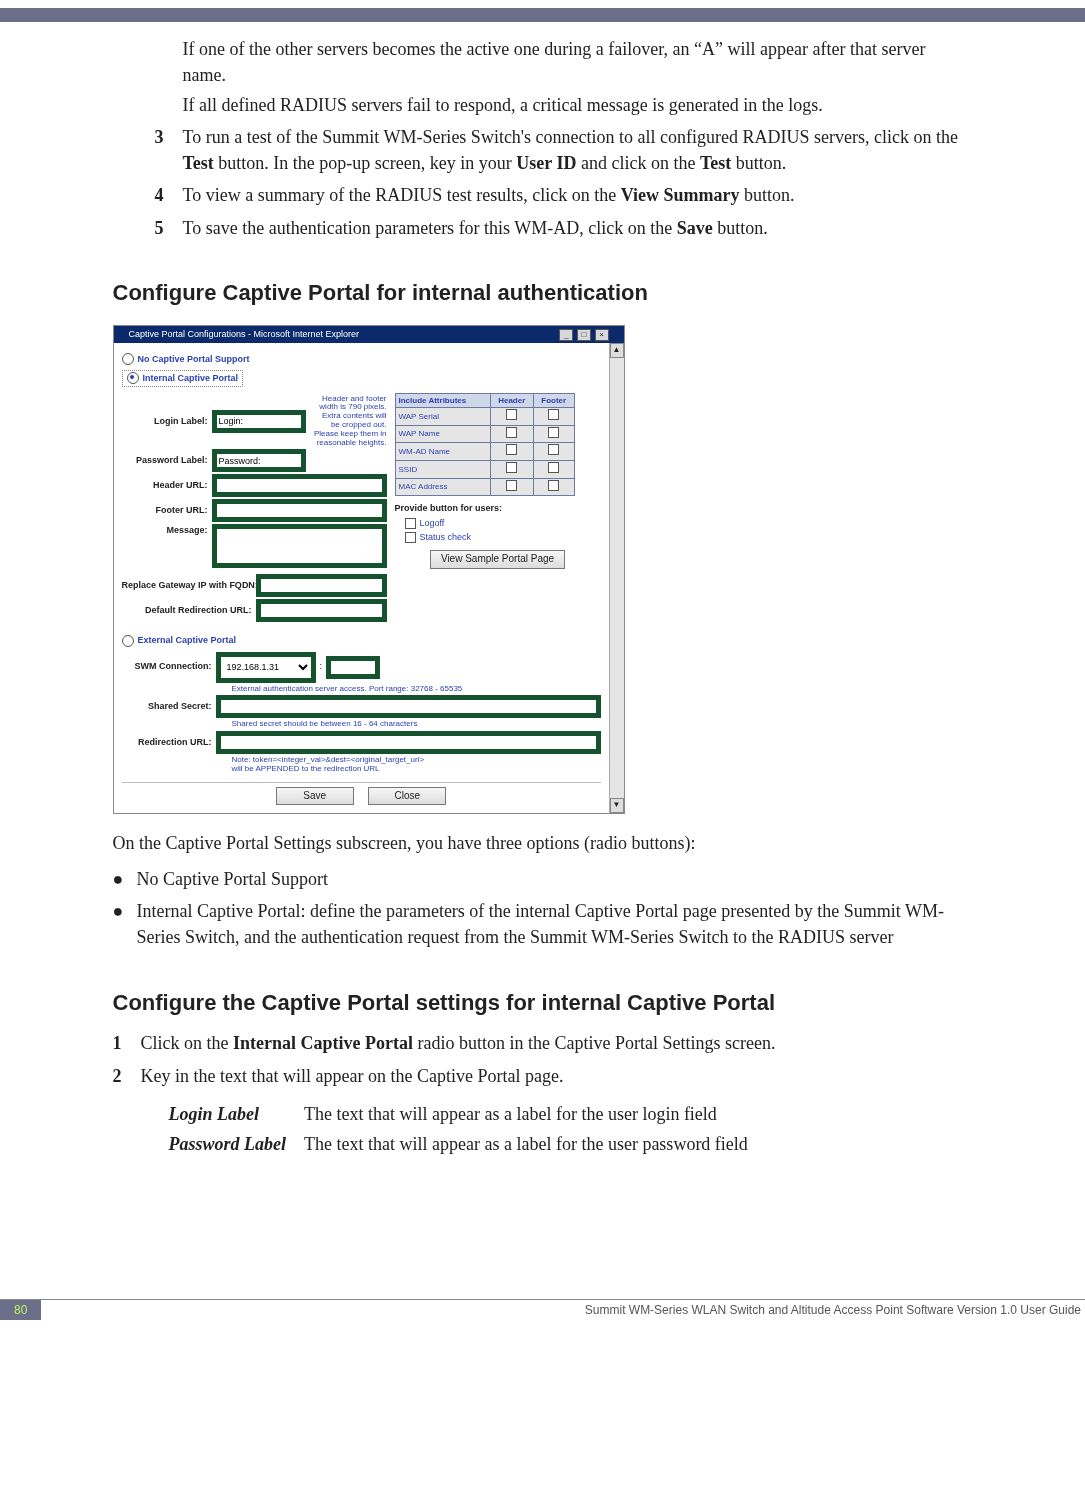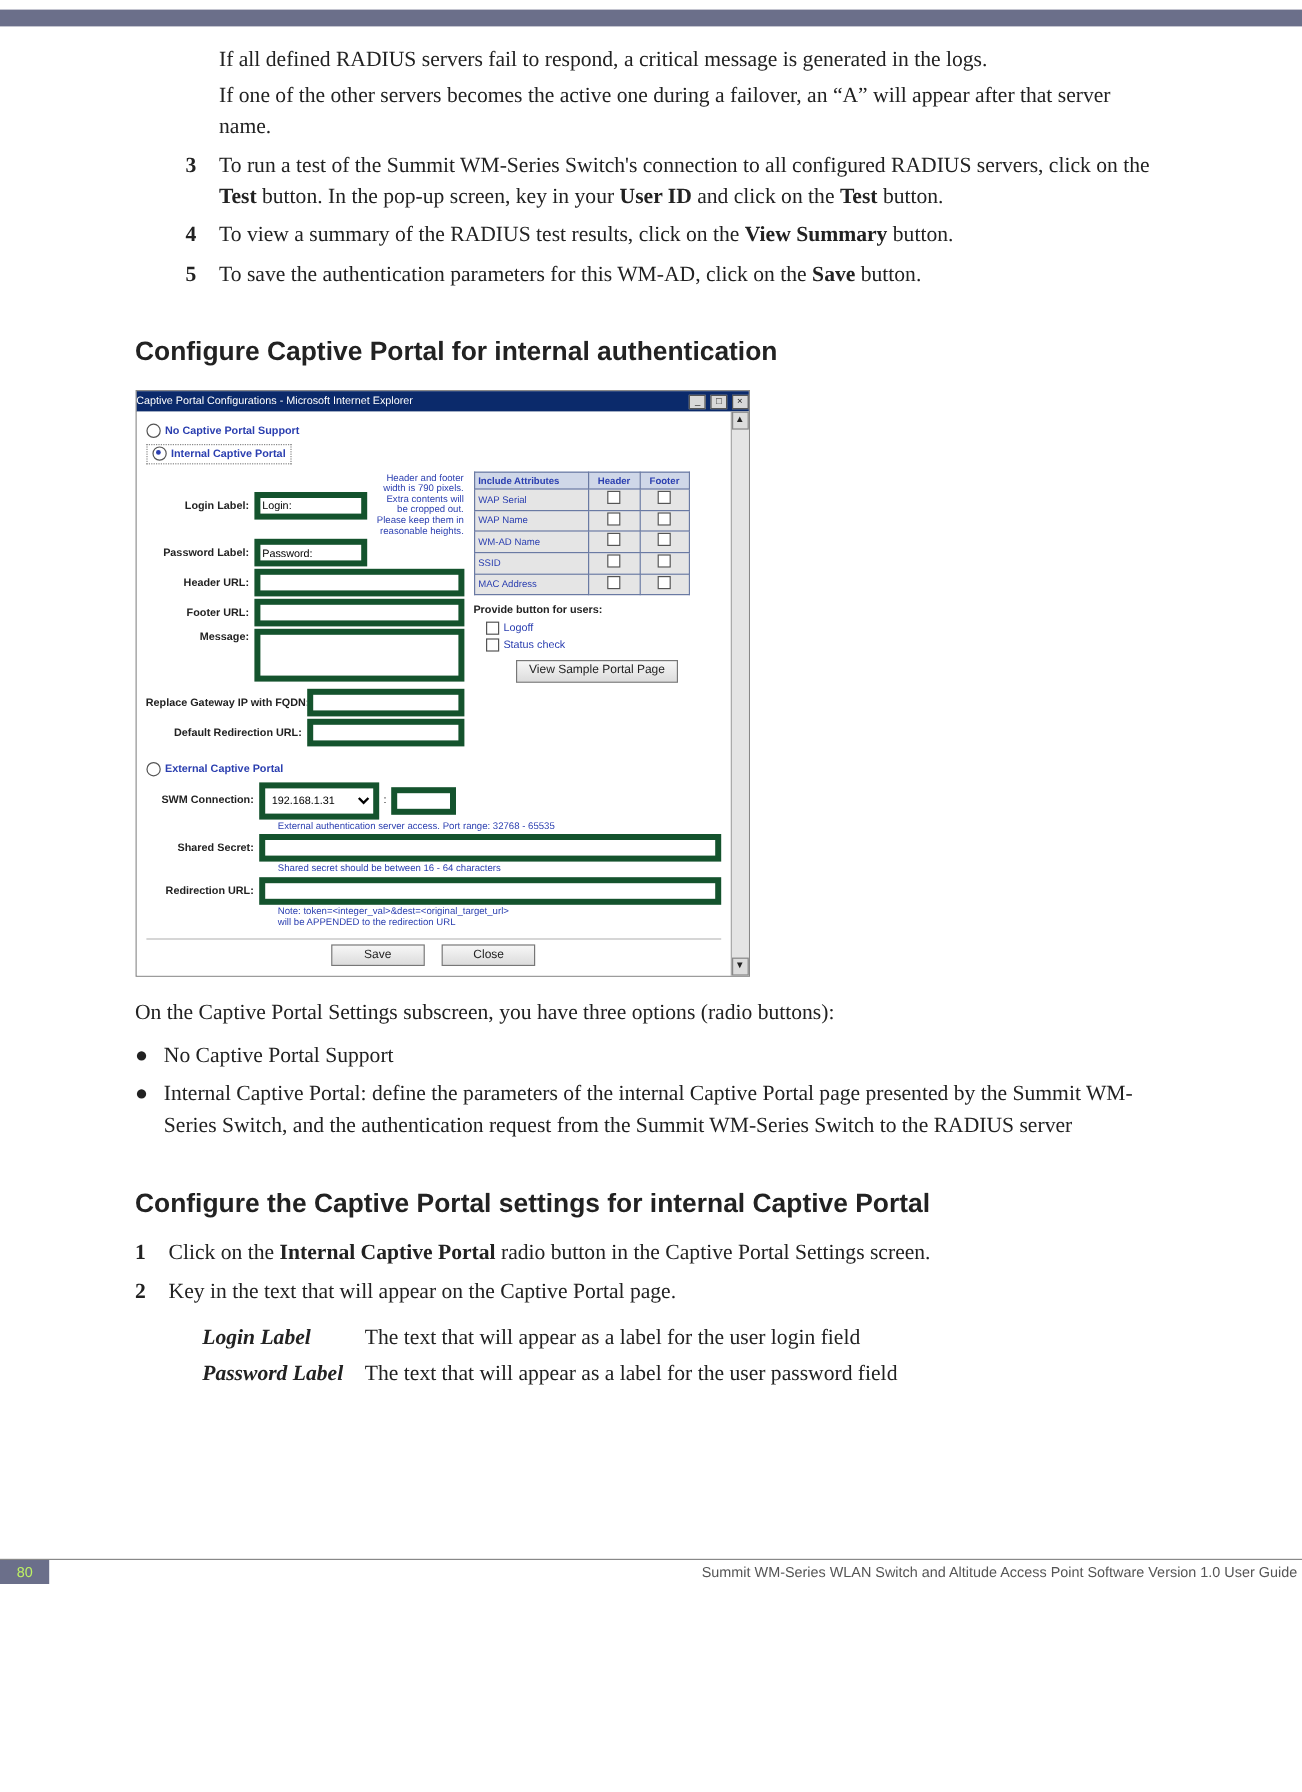--- a/index.html
+++ b/index.html
@@ -89,21 +89,21 @@
     width: 510px;
     margin: 16px 0 16px 0;
     border: 1px solid #888;
     font-family: Tahoma, Arial, sans-serif;
     font-size: 9px;
     background: #e9e9e9;
   }
   .shot .titlebar {
     background: #0b2a6b;
     color: #fff;
-    padding: 2px 0;
+    padding: 2px 15px;
     display: flex;
     justify-content: space-between;
     align-items: center;
   }
   .shot .titlebar .winbtns span {
     display: inline-block;
     width: 12px; height: 10px;
     background: #d8d8d8;
     border: 1px solid #555;
     margin-left: 1px;
@@ -279,22 +279,22 @@
   }
 </style>
 </head>
 <body>
 
 <div class="topbar"></div>
 
 <div class="page">
   <div class="body-text">
     <div class="indent">
+      <p class="para">If one of the other servers becomes the active one during a failover, an “A” will appear after that server name.</p>
       <p class="para">If all defined RADIUS servers fail to respond, a critical message is generated in the logs.</p>
-      <p class="para">If one of the other servers becomes the active one during a failover, an “A” will appear after that server name.</p>
     </div>
 
     <ol class="steps" style="margin-left:42px;">
       <li>
         <span class="num">3</span>
         <span class="txt">
           <span>To run a test of the Summit WM-Series Switch's connection to all configured RADIUS servers, click on the </span><b>Test</b><span> button. In the pop-up screen, key in your </span><b>User ID</b><span> and click on the </span><b>Test</b><span> button.</span>
         </span>
       </li>
       <li>

